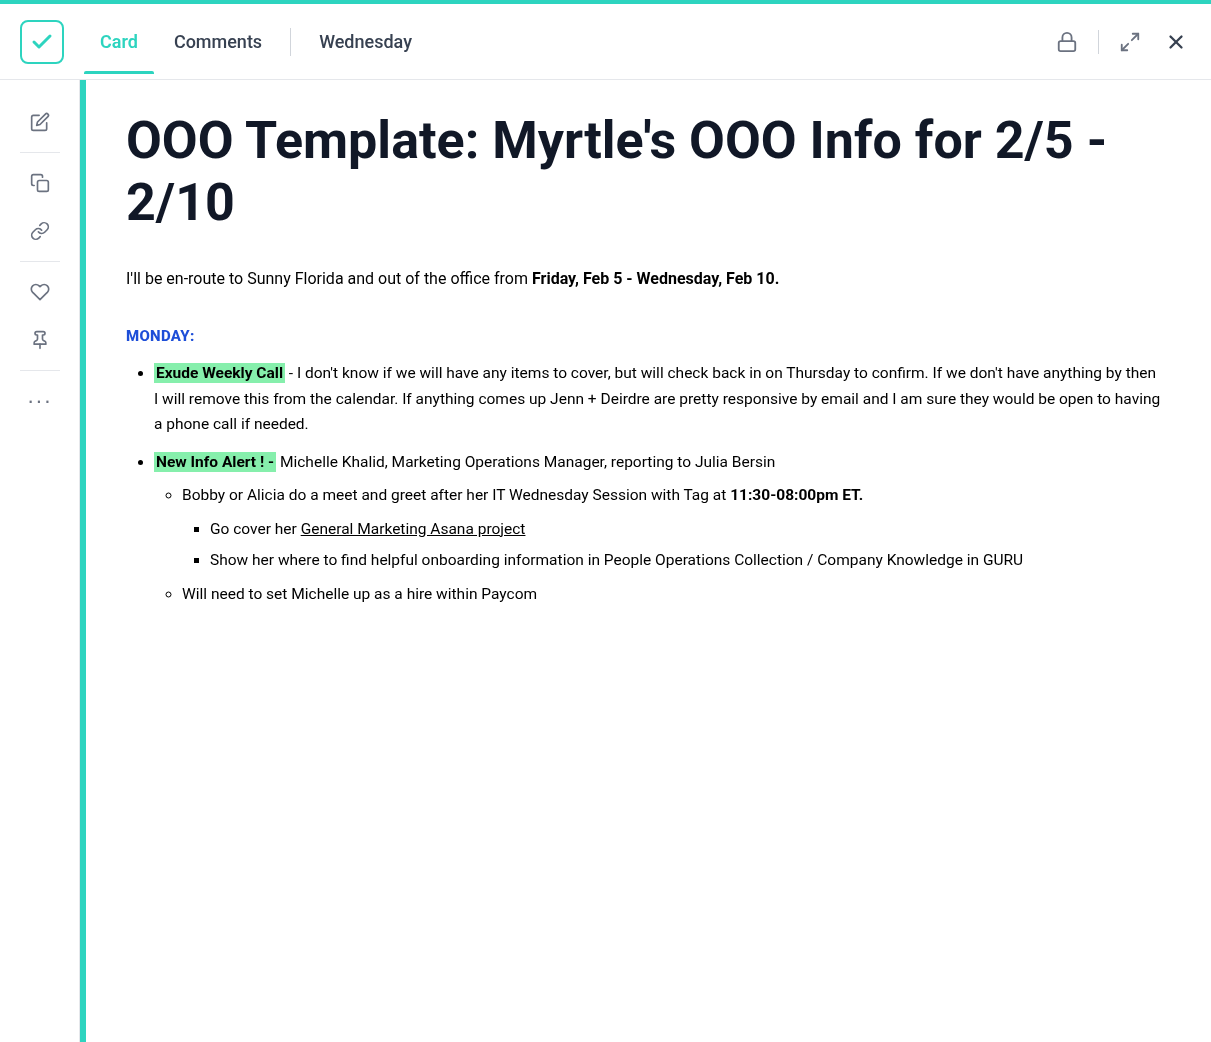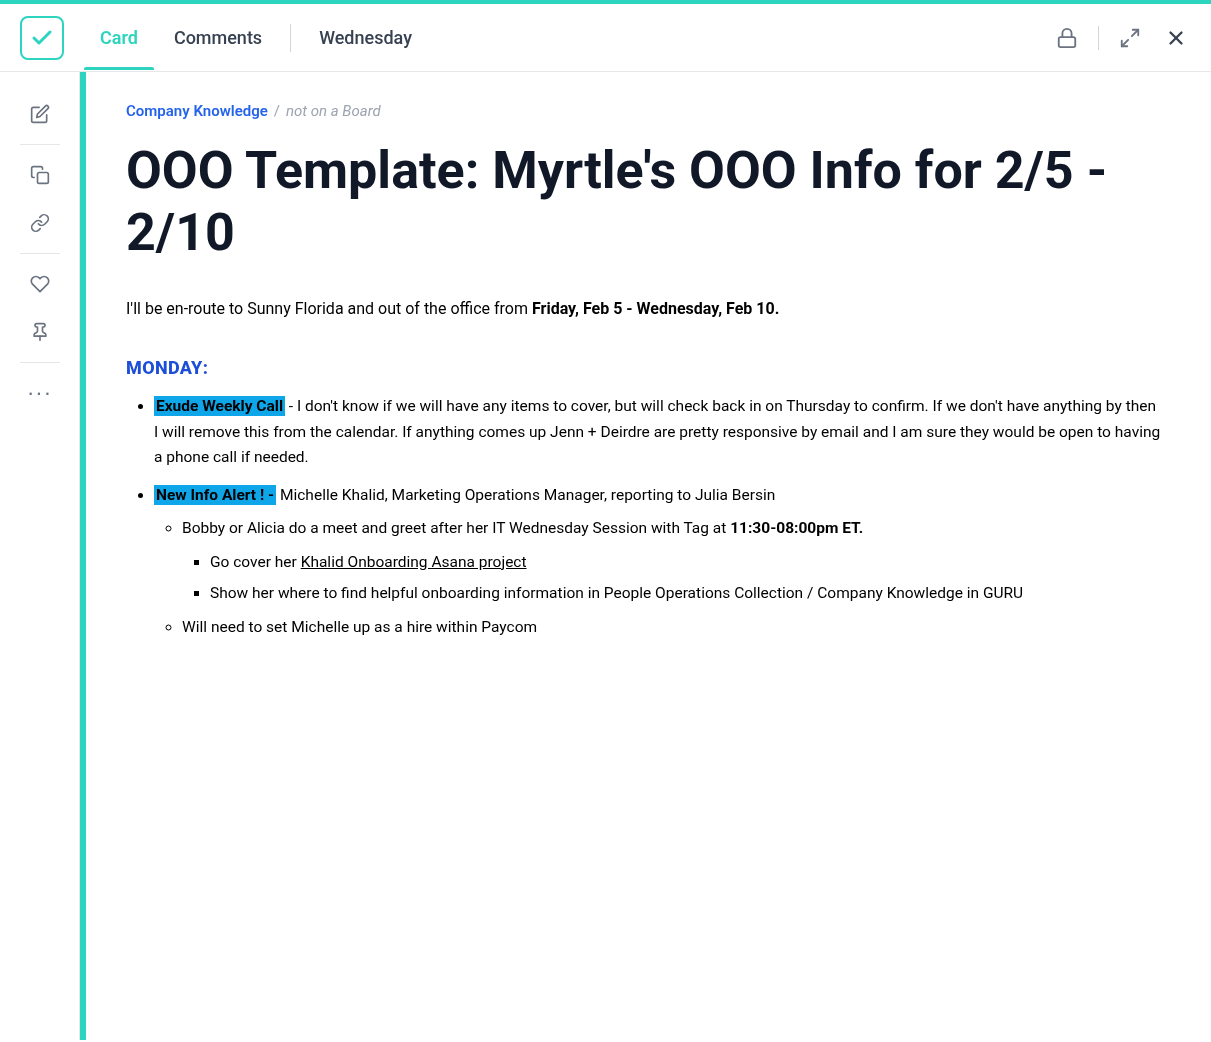--- a/index.html
+++ b/index.html
@@ -18,21 +18,21 @@
       background: #2dd4bf;
       width: 100%;
     }
 
     
     .header {
       display: flex;
       align-items: center;
       padding: 10px 20px;
       border-bottom: 1px solid #e5e7eb;
-      height: 68px;
+      height: 76px;
       background: #fff;
     }
 
     .header-checkbox {
       width: 44px;
       height: 44px;
       border: 2px solid #2dd4bf;
       border-radius: 8px;
       display: flex;
       align-items: center;
@@ -195,21 +195,21 @@
       margin-bottom: 30px;
     }
 
     .intro-text {
       margin-bottom: 35px;
       font-size: 16px;
       line-height: 1.7;
     }
 
     .section-heading {
-      font-size: 18px;
+      font-size: 15px;
       font-weight: 800;
       color: #1d4ed8;
       margin-bottom: 16px;
       letter-spacing: 0.02em;
     }
 
     .bullet-list {
       list-style: disc;
       padding-left: 28px;
       margin-bottom: 12px;
@@ -238,21 +238,21 @@
       padding-left: 28px;
       margin-top: 8px;
     }
 
     .sub-sub-list li {
       margin-bottom: 6px;
       line-height: 1.65;
     }
 
     .highlight {
-      background: #0ea5e9;
+      background: #86efac;
       font-weight: 700;
       padding: 1px 2px;
     }
 
     .underline-link {
       text-decoration: underline;
     }
   </style>
 </head>
 <body>
@@ -333,46 +333,41 @@
       </svg>
     </button>
     <div class="sidebar-divider"></div>
     <button class="sidebar-btn" style="font-size: 22px; letter-spacing: 1px; color: #6b7280;">···</button>
   </div>
 
   <div class="left-accent"></div>
 
   <div class="content">
 
-    <div class="breadcrumb">
-      <span class="breadcrumb-link">Company Knowledge</span>
-      <span class="breadcrumb-sep">/</span>
-      <span class="breadcrumb-sub">not on a Board</span>
-    </div>
 
     <h1 class="card-title">OOO Template: Myrtle's OOO Info for 2/5 - 2/10</h1>
 
     <p class="intro-text">
       <span>I'll be en-route to Sunny Florida and out of the office from </span><strong>Friday, Feb 5 - Wednesday, Feb 10.</strong>
     </p>
 
     <div class="section-heading">MONDAY:</div>
 
     <ul class="bullet-list">
       <li>
         <span class="highlight">Exude Weekly Call</span><span> - I don't know if we will have any items to cover, but will check back in on Thursday to confirm. If we don't have anything by then I will remove this from the calendar. If anything comes up Jenn + Deirdre are pretty responsive by email and I am sure they would be open to having a phone call if needed.</span>
       </li>
       <li>
         <span class="highlight">New Info Alert ! -</span><span> Michelle Khalid, Marketing Operations Manager, reporting to Julia Bersin</span>
         <ul class="sub-list">
           <li>
             <span>Bobby or Alicia do a meet and greet after her IT Wednesday Session with Tag at </span><strong>11:30-08:00pm ET.</strong>
             <ul class="sub-sub-list">
               <li>
-                <span>Go cover her </span><span class="underline-link">Khalid Onboarding Asana project</span>
+                <span>Go cover her </span><span class="underline-link">General Marketing Asana project</span>
               </li>
               <li>
                 <span>Show her where to find helpful onboarding information in People Operations Collection / Company Knowledge in GURU</span>
               </li>
             </ul>
           </li>
           <li>
             <span>Will need to set Michelle up as a hire within Paycom</span>
           </li>
         </ul>

